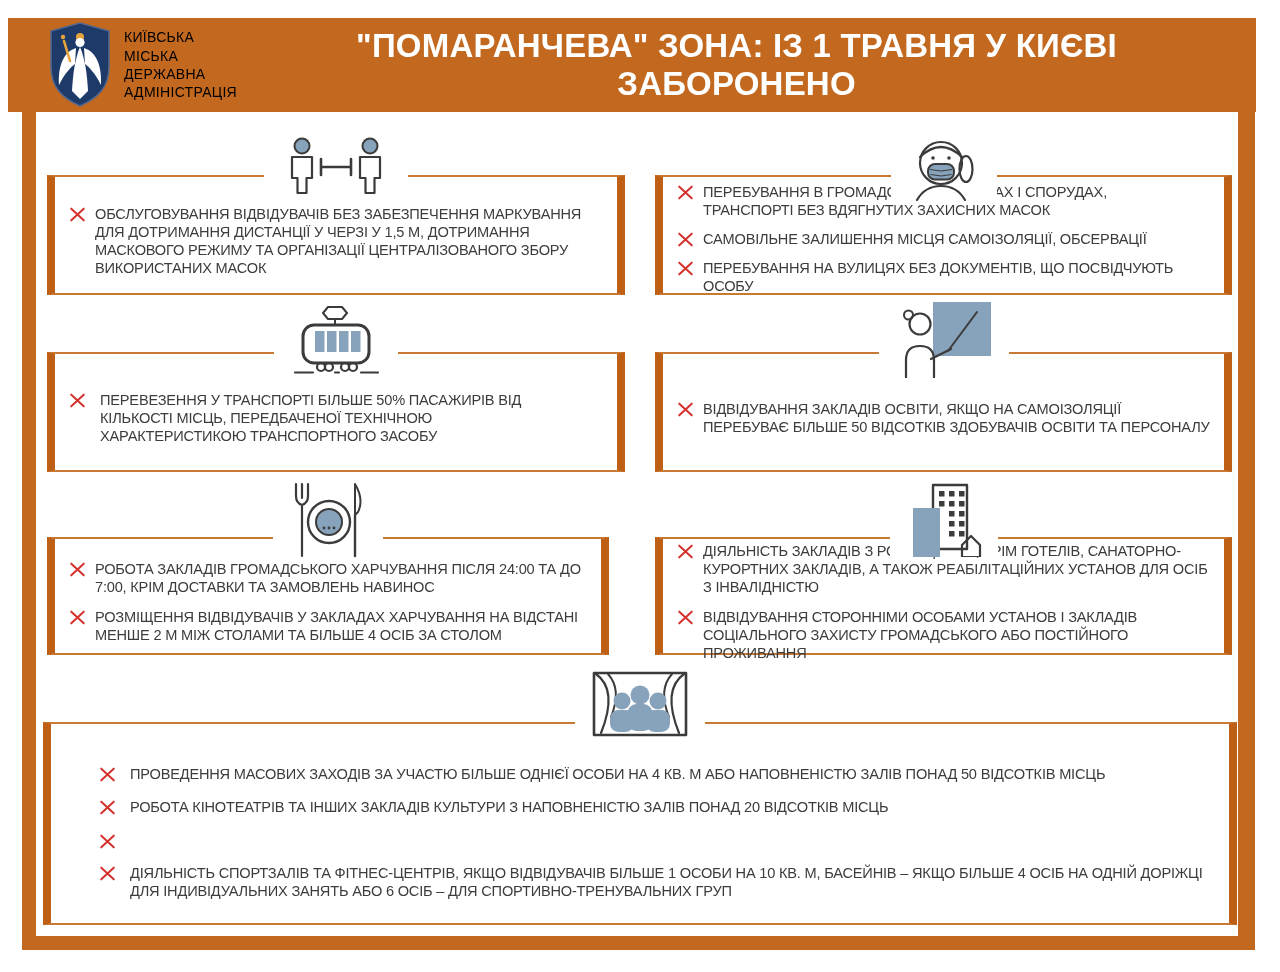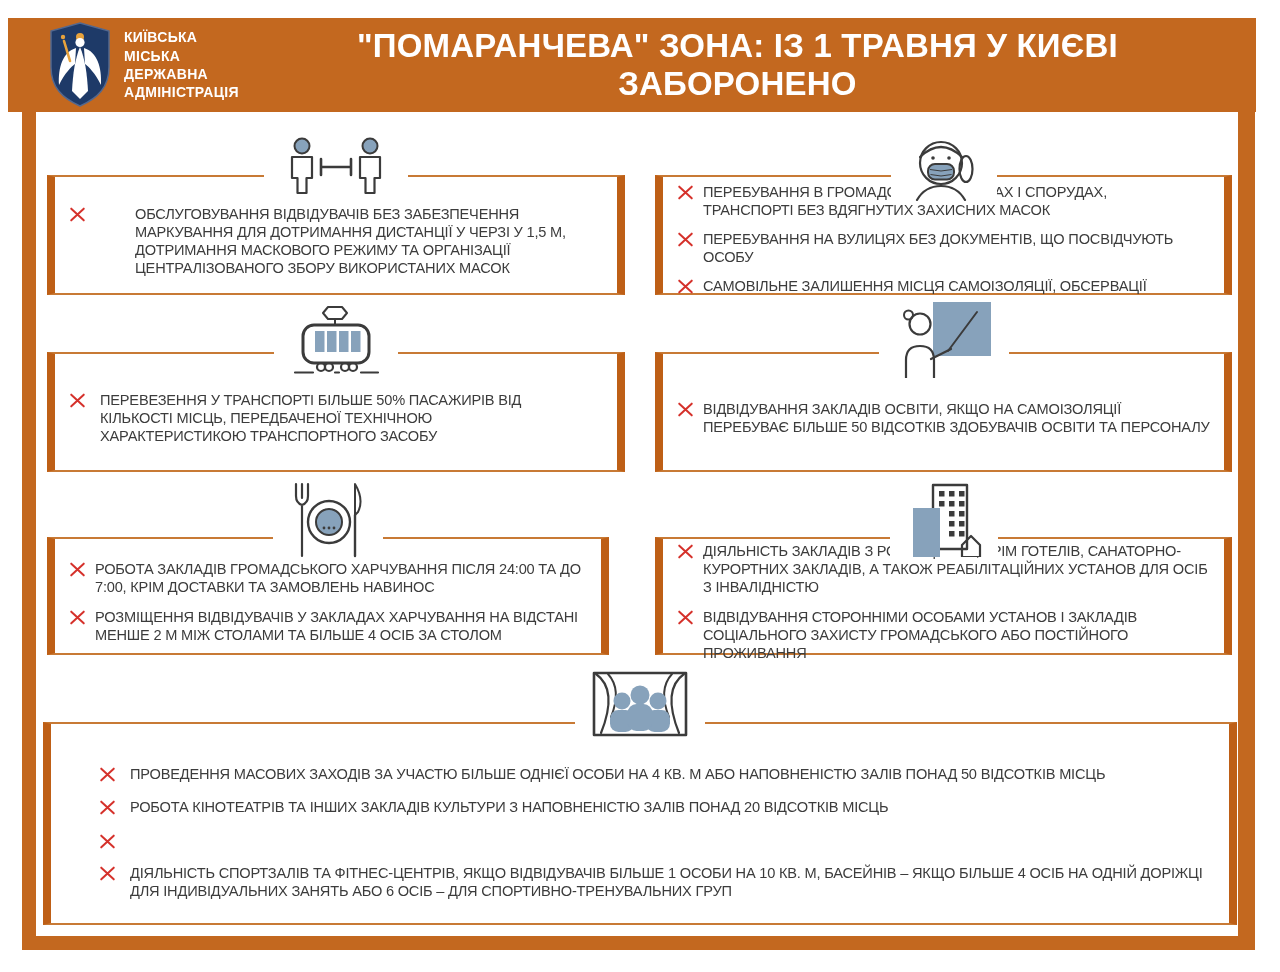--- a/index.html
+++ b/index.html
@@ -3,21 +3,21 @@
 <meta charset="utf-8">
 <style>
   html,body{margin:0;padding:0;background:#ffffff;}
   .page{position:relative;width:1280px;height:972px;background:#ffffff;overflow:hidden;
         font-family:"Liberation Sans",sans-serif;}
   
   .header{position:absolute;left:8px;top:18px;width:1248px;height:94px;background:#C3681F;
           display:flex;align-items:center;padding:0;box-sizing:border-box;}
   .logo{display:flex;align-items:center;gap:12px;margin-left:40px;}
   .logo svg{display:block;}
-  .org-text{color:#ffffff;font-weight:bold;font-size:14px;line-height:1.32;letter-spacing:.3px;}
+  .org-text{color:#000000;font-weight:normal;font-size:14px;line-height:1.32;letter-spacing:.3px;}
   .title{flex:1;text-align:center;color:#ffffff;font-weight:bold;font-size:33px;
          letter-spacing:.2px;padding:0 30px 0 10px;}
   
   .frame{position:absolute;background:#C3681F;}
   .frame-left{left:22px;top:112px;width:14px;height:838px;}
   .frame-right{left:1238px;top:112px;width:17px;height:838px;}
   .frame-bottom{left:22px;top:936px;width:1233px;height:14px;}
   
   .card{position:absolute;background:#ffffff;box-sizing:border-box;
         border-top:2px solid #C87A35;border-bottom:2px solid #C87A35;
@@ -74,21 +74,21 @@
         <path class="pic" d="M12 20 H32 V41 H26.5 V56 H17.5 V41 H12 Z" fill="#ffffff" stroke-width="2.2"></path>
         <circle cx="90" cy="9" r="7.5" fill="#87A2BB" stroke="#3B3B3B" stroke-width="2"></circle>
         <path class="pic" d="M80 20 H100 V41 H94.5 V56 H85.5 V41 H80 Z" fill="#ffffff" stroke-width="2.2"></path>
         <path class="pic" d="M41 30 H71 M41 22 V38 M71 22 V38" stroke-width="2.6"></path>
       </svg>
     </div>
     <div class="item">
       <svg class="x-icon" viewBox="0 0 20 18">
         <path d="M2.5 2 L17.5 16 M17.5 2 L2.5 16" stroke="#D5312B" stroke-width="2.4" stroke-linecap="round" fill="none"></path>
       </svg>
-      <div class="item-text" style="max-width:505px;margin-left:40px;">ОБСЛУГОВУВАННЯ ВІДВІДУВАЧІВ БЕЗ ЗАБЕЗПЕЧЕННЯ МАРКУВАННЯ ДЛЯ ДОТРИМАННЯ ДИСТАНЦІЇ У ЧЕРЗІ У 1,5 М, ДОТРИМАННЯ МАСКОВОГО РЕЖИМУ ТА ОРГАНІЗАЦІЇ ЦЕНТРАЛІЗОВАНОГО ЗБОРУ ВИКОРИСТАНИХ МАСОК</div>
+      <div class="item-text" style="max-width:505px;">ОБСЛУГОВУВАННЯ ВІДВІДУВАЧІВ БЕЗ ЗАБЕЗПЕЧЕННЯ МАРКУВАННЯ ДЛЯ ДОТРИМАННЯ ДИСТАНЦІЇ У ЧЕРЗІ У 1,5 М, ДОТРИМАННЯ МАСКОВОГО РЕЖИМУ ТА ОРГАНІЗАЦІЇ ЦЕНТРАЛІЗОВАНОГО ЗБОРУ ВИКОРИСТАНИХ МАСОК</div>
     </div>
   </div>
 
   <div class="card" style="left:655px;top:175px;width:577px;height:120px;padding-top:18px;">
     <div class="icon-wrap" style="top:-44px;">
       <svg width="74" height="68" viewBox="0 0 74 68">
         <circle cx="34" cy="30" r="21" fill="#ffffff" stroke="#3B3B3B" stroke-width="2.2"></circle>
         <ellipse class="pic" cx="59" cy="36" rx="6.5" ry="13" fill="#ffffff" stroke-width="2.2"></ellipse>
         <path class="pic" d="M13 24 Q34 4 55 24" stroke-width="2.2"></path>
         <circle cx="26" cy="25" r="1.8" fill="#3B3B3B"></circle>
@@ -101,27 +101,27 @@
     <div class="item">
       <svg class="x-icon" viewBox="0 0 20 18">
         <path d="M2.5 2 L17.5 16 M17.5 2 L2.5 16" stroke="#D5312B" stroke-width="2.4" stroke-linecap="round" fill="none"></path>
       </svg>
       <div class="item-text" style="max-width:470px;">ПЕРЕБУВАННЯ В ГРОМАДСЬКИХ БУДИНКАХ І СПОРУДАХ, ТРАНСПОРТІ БЕЗ ВДЯГНУТИХ ЗАХИСНИХ МАСОК</div>
     </div>
     <div class="item">
       <svg class="x-icon" viewBox="0 0 20 18">
         <path d="M2.5 2 L17.5 16 M17.5 2 L2.5 16" stroke="#D5312B" stroke-width="2.4" stroke-linecap="round" fill="none"></path>
       </svg>
+      <div class="item-text">САМОВІЛЬНЕ ЗАЛИШЕННЯ МІСЦЯ САМОІЗОЛЯЦІЇ, ОБСЕРВАЦІЇ</div>
+    </div>
+    <div class="item">
+      <svg class="x-icon" viewBox="0 0 20 18">
+        <path d="M2.5 2 L17.5 16 M17.5 2 L2.5 16" stroke="#D5312B" stroke-width="2.4" stroke-linecap="round" fill="none"></path>
+      </svg>
       <div class="item-text">ПЕРЕБУВАННЯ НА ВУЛИЦЯХ БЕЗ ДОКУМЕНТІВ, ЩО ПОСВІДЧУЮТЬ ОСОБУ</div>
-    </div>
-    <div class="item">
-      <svg class="x-icon" viewBox="0 0 20 18">
-        <path d="M2.5 2 L17.5 16 M17.5 2 L2.5 16" stroke="#D5312B" stroke-width="2.4" stroke-linecap="round" fill="none"></path>
-      </svg>
-      <div class="item-text">САМОВІЛЬНЕ ЗАЛИШЕННЯ МІСЦЯ САМОІЗОЛЯЦІЇ, ОБСЕРВАЦІЇ</div>
     </div>
   </div>
 
   <div class="card" style="left:47px;top:352px;width:578px;height:120px;">
     <div class="icon-wrap" style="top:-50px;">
       <svg width="92" height="72" viewBox="0 0 92 72">
         <polygon class="pic" points="38,3 52,3 57,9 52,15 38,15 33,9" stroke-width="2"></polygon>
         <path class="pic" d="M45 15 V21" stroke-width="2"></path>
         <rect class="pic" x="13" y="21" width="66" height="38" rx="11" fill="#ffffff" stroke-width="3"></rect>
         <rect x="25" y="27" width="9.5" height="21" fill="#87A2BB"></rect>

